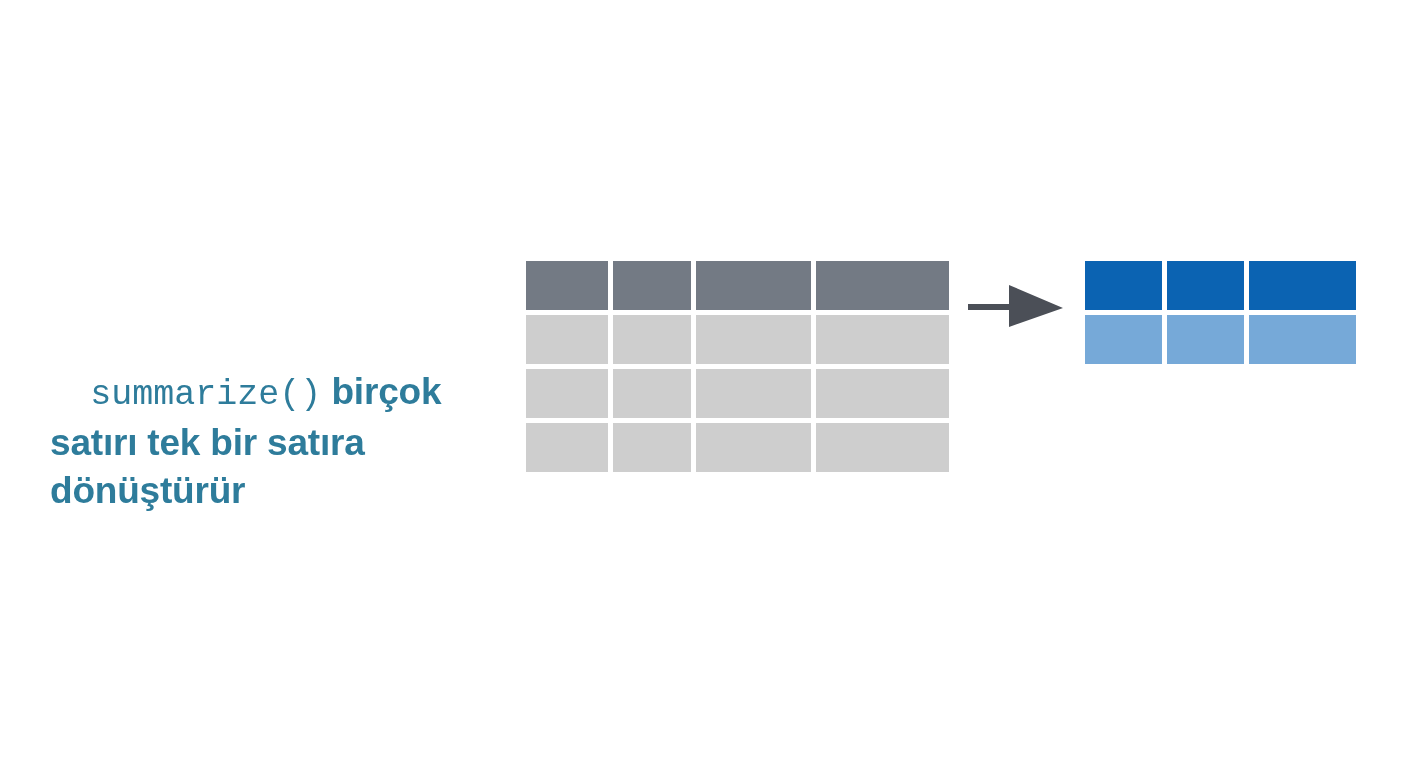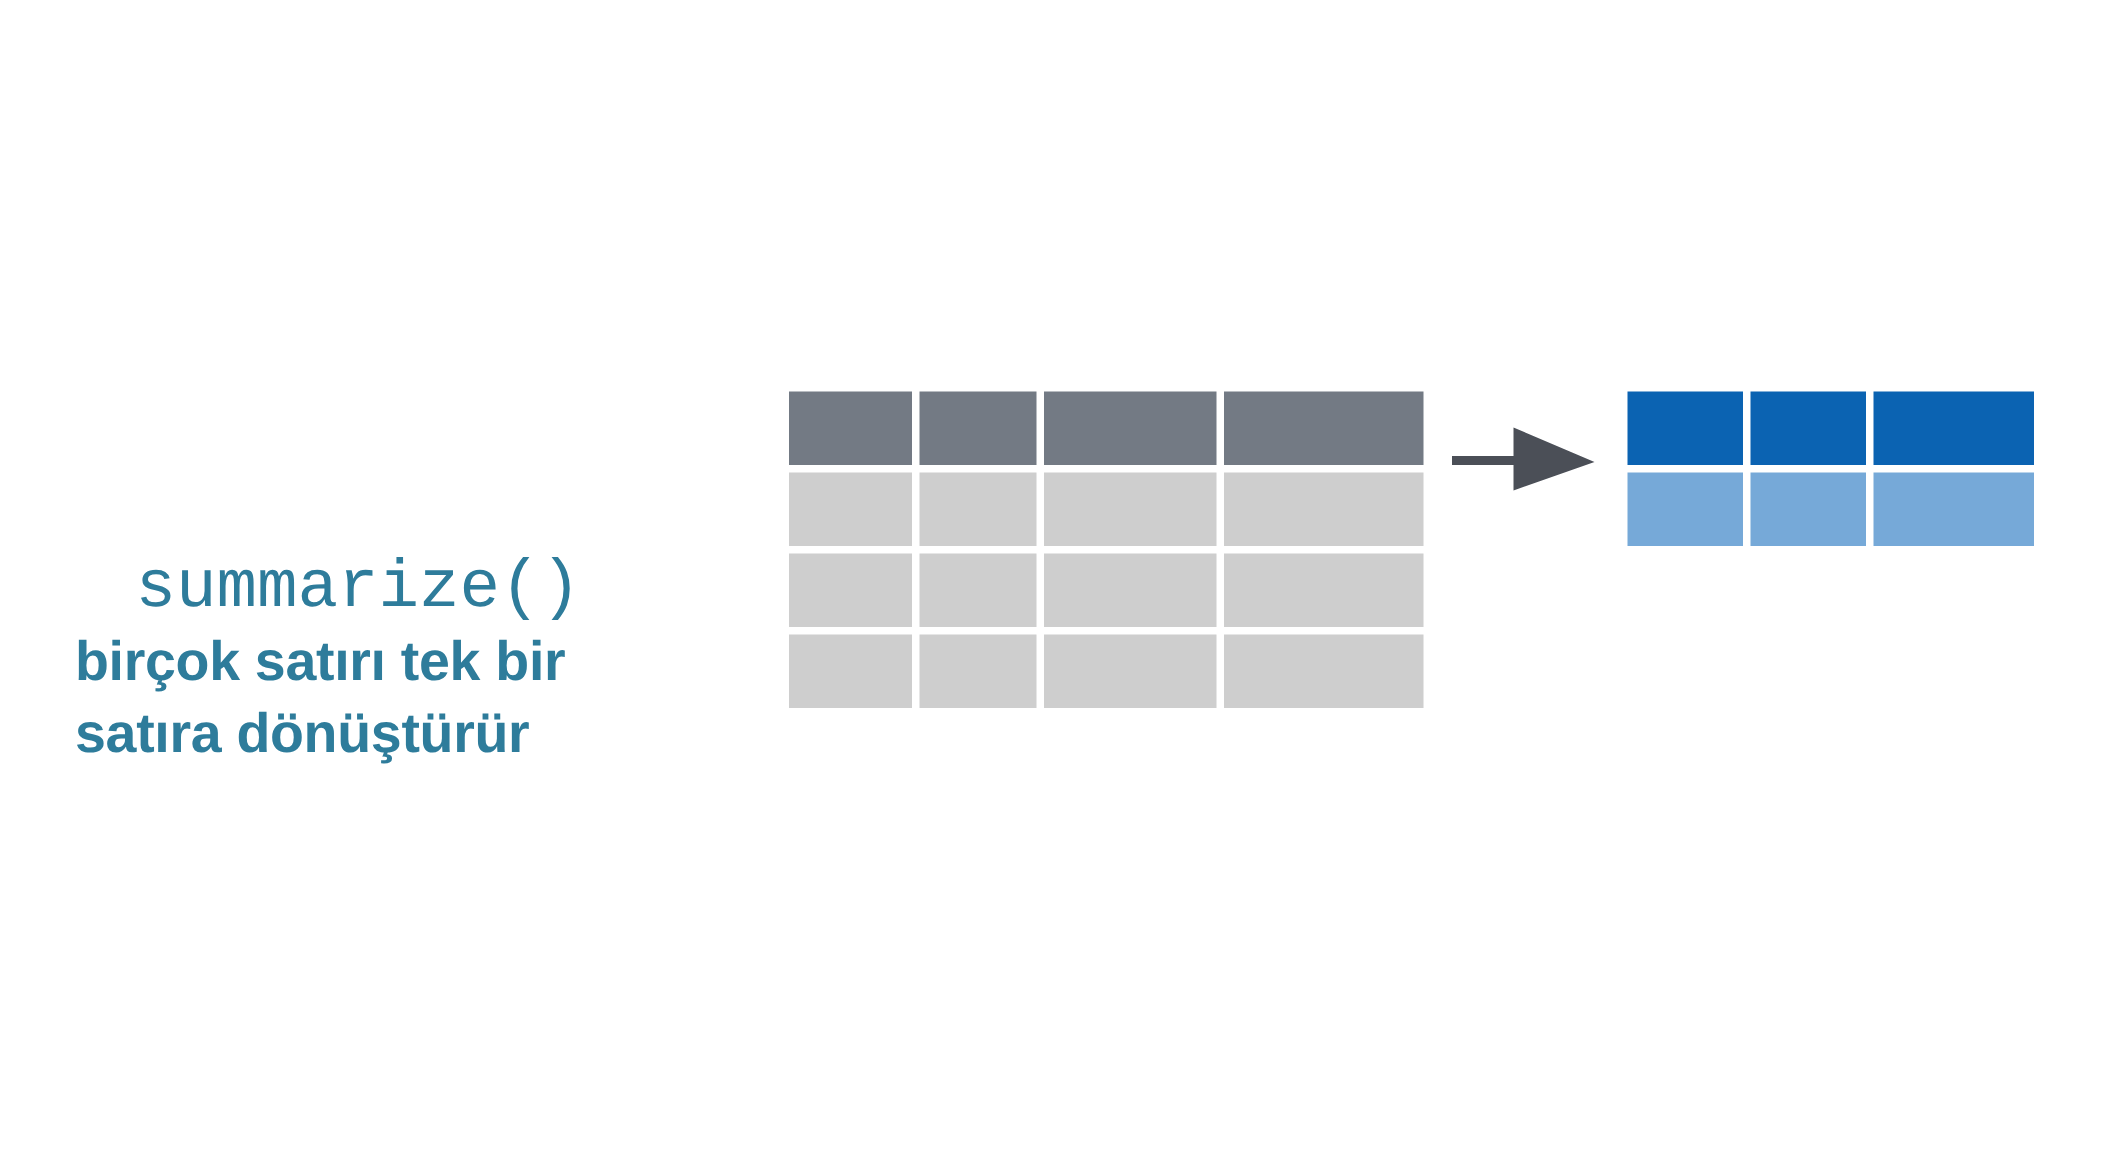--- a/index.html
+++ b/index.html
@@ -35,21 +35,21 @@
     font-family: "Liberation Sans", sans-serif;
     font-weight: bold;
     font-size: 37px;
     line-height: 48px;
     letter-spacing: -0.2px;
     white-space: pre-wrap;
   }
   .caption .code {
     font-family: "Liberation Mono", "DejaVu Sans Mono", monospace;
     font-weight: normal;
-    font-size: 45px;
+    font-size: 35px;
     letter-spacing: 0px;
     color: #2E7C9B;
   }
 
   
   .table {
     position: absolute;
     display: flex;
     flex-direction: column;
   }

